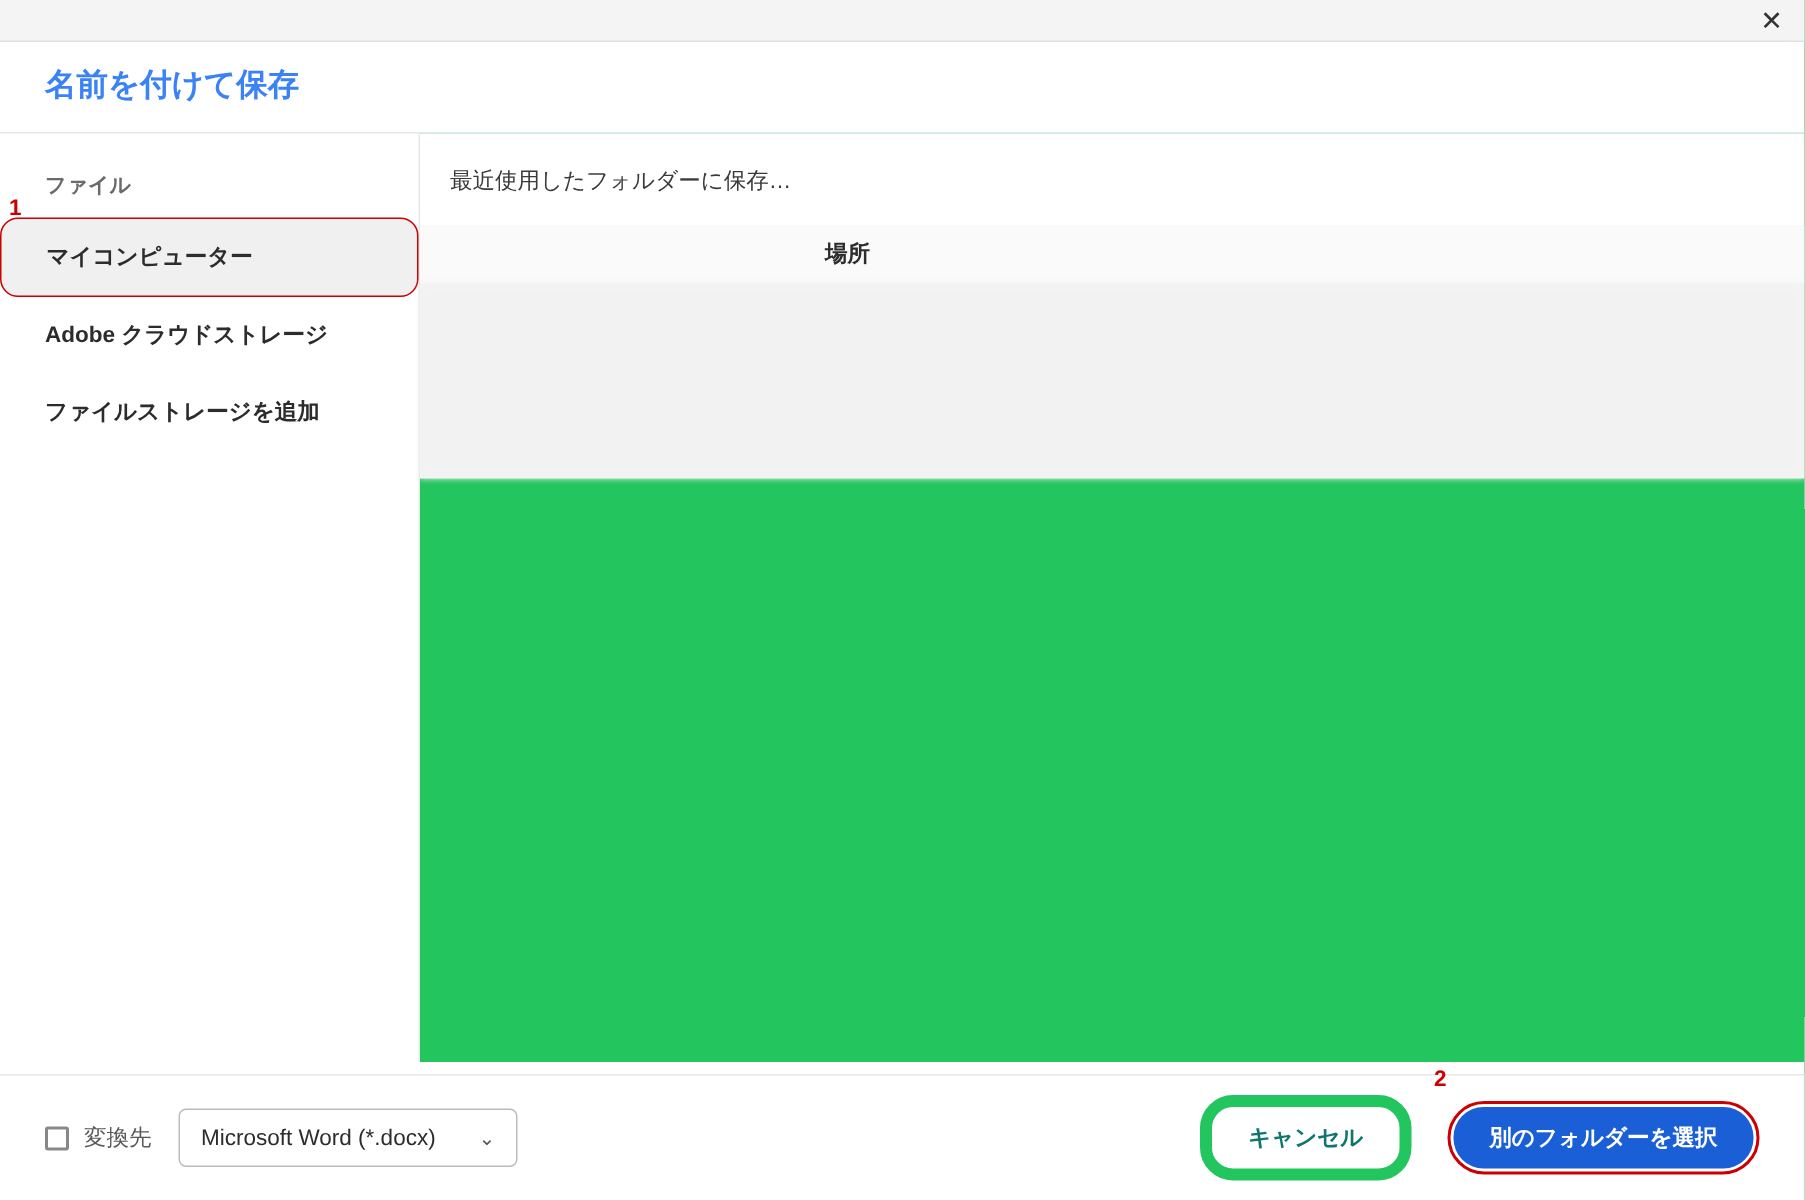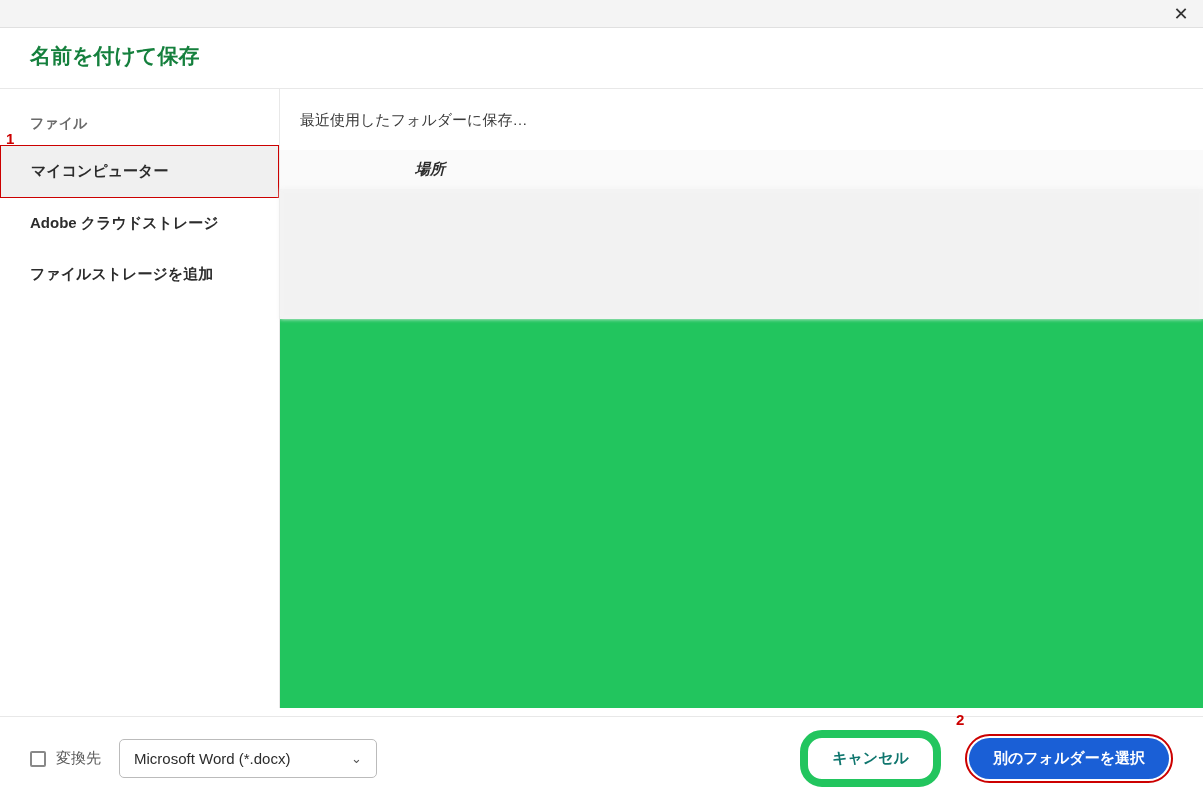--- a/index.html
+++ b/index.html
@@ -29,21 +29,21 @@
       cursor: pointer;
       color: #333;
       font-size: 18px;
     }
     .header {
       padding: 14px 30px 18px 30px;
     }
     .dialog-title {
       font-size: 21px;
       font-weight: bold;
-      color: #15803d;
+      color: #3b82f6;
     }
     .content {
       display: flex;
       height: 620px;
       border-top: 1px solid #e8e8e8;
     }
     .sidebar {
       width: 280px;
       border-right: 1px solid #e8e8e8;
       padding-top: 20px;
@@ -53,20 +53,21 @@
       padding: 6px 30px 12px 30px;
       color: #6a6a6a;
       font-size: 14px;
     }
     .sidebar-item {
       padding: 16px 30px;
       font-size: 15px;
       color: #2c2c2c;
       cursor: pointer;
       position: relative;
+      border-radius: 12px;
     }
     .sidebar-item.selected {
       background: #f0f0f0;
       border: 1px solid #cc0000;
     }
     .annotation-num {
       position: absolute;
       color: #cc0000;
       font-weight: bold;
       font-size: 15px;
@@ -90,21 +91,21 @@
     }
     .table-header {
       display: flex;
       background: #fafafa;
       padding: 10px 0;
       font-weight: bold;
       font-size: 15px;
       color: #2c2c2c;
     }
     .col-name { width: 300px; text-align: center; }
-    .col-loc  { width: 300px; text-align: center; font-style: italic; }
+    .col-loc  { width: 300px; text-align: right; }
     .blurred-rows {
       height: 130px;
       background: #f2f2f2;
       filter: blur(2px);
     }
     .footer {
       position: absolute;
       left: 0; right: 0; bottom: 0;
       height: 84px;
       border-top: 1px solid #e8e8e8;
@@ -127,21 +128,21 @@
       border: 2px solid #888;
       border-radius: 2px;
     }
     .format-dropdown {
       display: flex;
       align-items: center;
       justify-content: space-between;
       border: 1px solid #bbb;
       border-radius: 5px;
       padding: 10px 14px;
-      width: 258px;
+      width: 226px;
       font-size: 15px;
       color: #2c2c2c;
       cursor: pointer;
     }
     .chevron { font-size: 13px; color: #555; }
     .spacer { flex: 1; }
     .btn {
       padding: 11px 24px;
       border-radius: 22px;
       font-size: 15px;
@@ -157,20 +158,21 @@
     }
     .btn-primary-wrap {
       border: 2px solid #cc0000;
       border-radius: 26px;
       padding: 2px;
     }
     .btn-primary {
       background: #1a5fd6;
       color: #fff;
       font-weight: bold;
+      border-radius: 20px;
     }
   </style>
 </head>
 <body>
 
 <div class="titlebar">
   <div class="close-btn">
     <span>✕</span>
   </div>
 </div>

